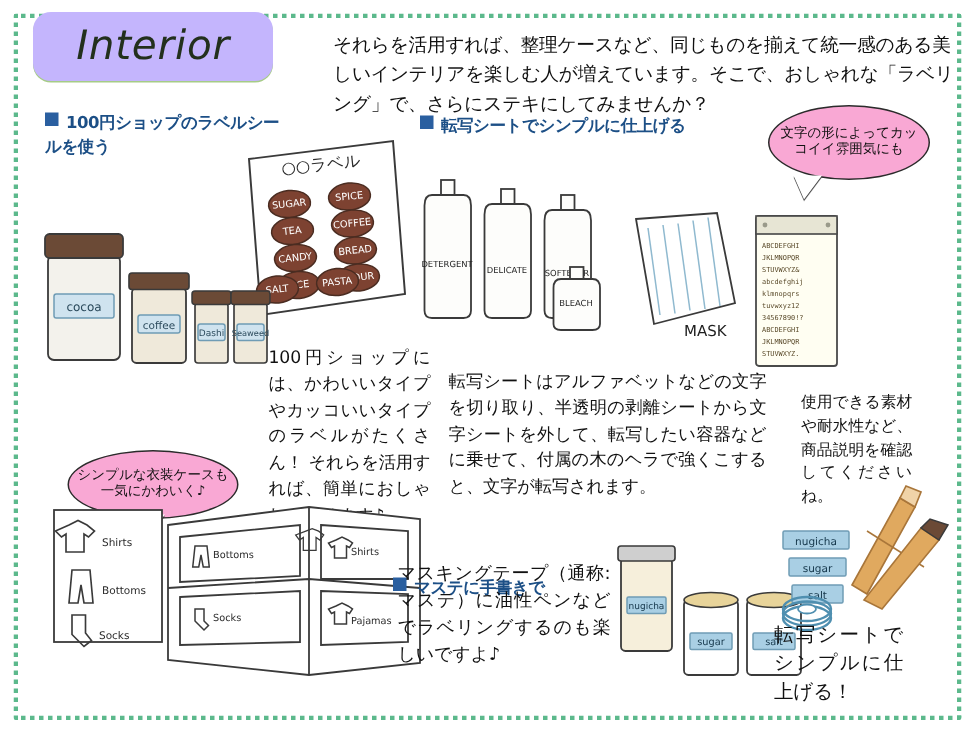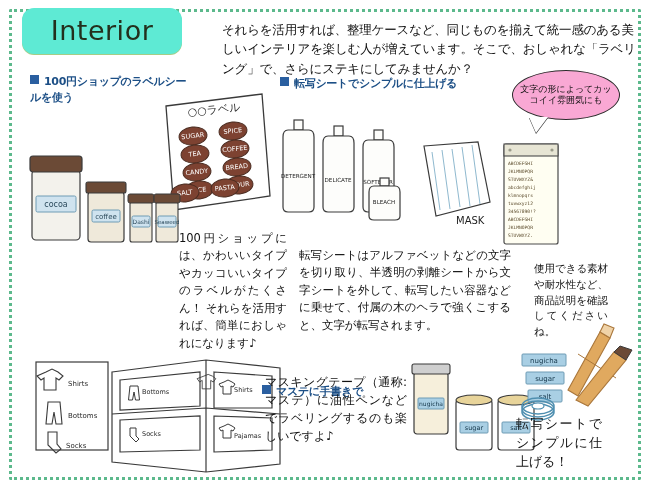--- a/index.html
+++ b/index.html
@@ -7,21 +7,21 @@
        font-family:"DejaVu Sans","Liberation Sans",sans-serif;
        color:#1a1a1a;-webkit-font-smoothing:none;}
   #page{position:relative;width:650px;height:489px;background:#fff;}
 
   
   .frame{position:absolute;left:9px;top:9px;width:632px;height:471px;
          border:3px dotted #5cb98c;box-sizing:border-box;border-radius:2px;}
 
   
   .title-chip{position:absolute;left:22px;top:8px;width:160px;height:46px;
-      background:#5eead4;border-radius:12px;box-shadow:0 1px 0 #a6cc86;}
+      background:#c4b5fd;border-radius:12px;box-shadow:0 1px 0 #a6cc86;font-style:italic;}
   .title-chip span{display:block;width:100%;text-align:center;line-height:46px;
       font-size:27px;letter-spacing:.5px;color:#23301d;font-family:"DejaVu Sans","Liberation Sans",sans-serif;}
 
   
   .intro{position:absolute;left:222px;top:20px;width:415px;
      font-size:12.5px;line-height:1.55;color:#101010;letter-spacing:-0.2px;}
 
   
   .heading{position:absolute;color:#1c4f86;font-weight:bold;font-size:11px;
       line-height:1.45;letter-spacing:-0.3px;}
@@ -219,22 +219,26 @@
 
   <div class="body-copy bc-right">使用できる素材や耐水性など、商品説明を確認してくださいね。</div>
 
   <div class="ill" style="left:560px;top:320px;">
     <svg width="70" height="80" viewBox="0 0 70 80">
       <path d="M8 70 L40 12 L50 18 L18 76 Z" fill="#e0a95f" stroke="#a9763a" stroke-width="1.1"></path>
       <path d="M40 12 L50 18 L54 8 L44 4 Z" fill="#f0d3a8" stroke="#a9763a" stroke-width="1.1"></path>
     </svg>
   </div>
 
-
-  <div class="ill" style="left:34px;top:358px;">
+  <div class="balloon" id="balloon-simple">
+    <span>シンプルな衣装ケースも一気にかわいく♪</span>
+    <i class="tail"></i>
+  </div>
+
+  <div class="ill" style="left:34px;top:336px;">
     <svg width="250" height="118" viewBox="0 0 250 118">
 
       <rect x="2" y="4" width="72" height="88" fill="#ffffff" stroke="#3a3a3a" stroke-width="1.2"></rect>
       <g stroke="#3a3a3a" stroke-width="1.1" fill="none">
         <path d="M12 14 l6 -3 l6 3 l5 4 l-4 4 l-3 -2 v12 h-12 v-12 l-3 2 l-4 -4 z"></path>
         <path d="M14 44 h12 l2 22 h-6 l-2 -12 l-2 12 h-6 z"></path>
         <path d="M14 74 h9 v12 l4 5 l-5 4 l-8 -8 z"></path>
       </g>
       <g font-size="7" fill="#2b2b2b" font-family="DejaVu Sans, sans-serif">
         <text x="34" y="28">Shirts</text>

